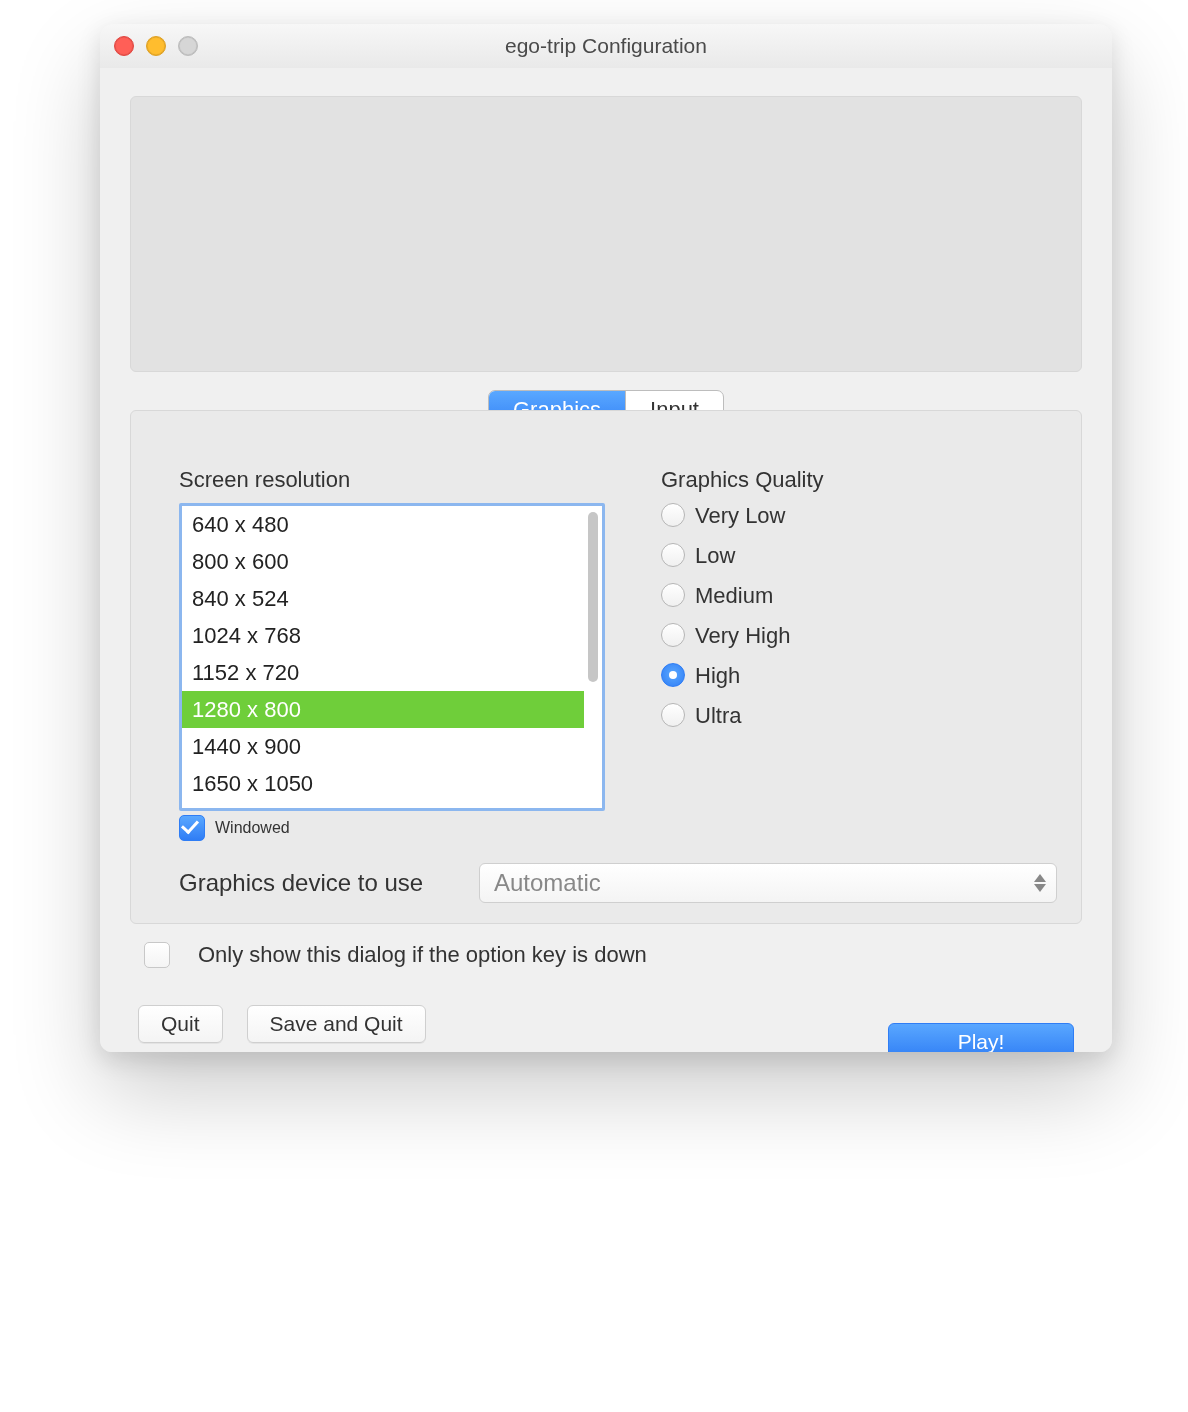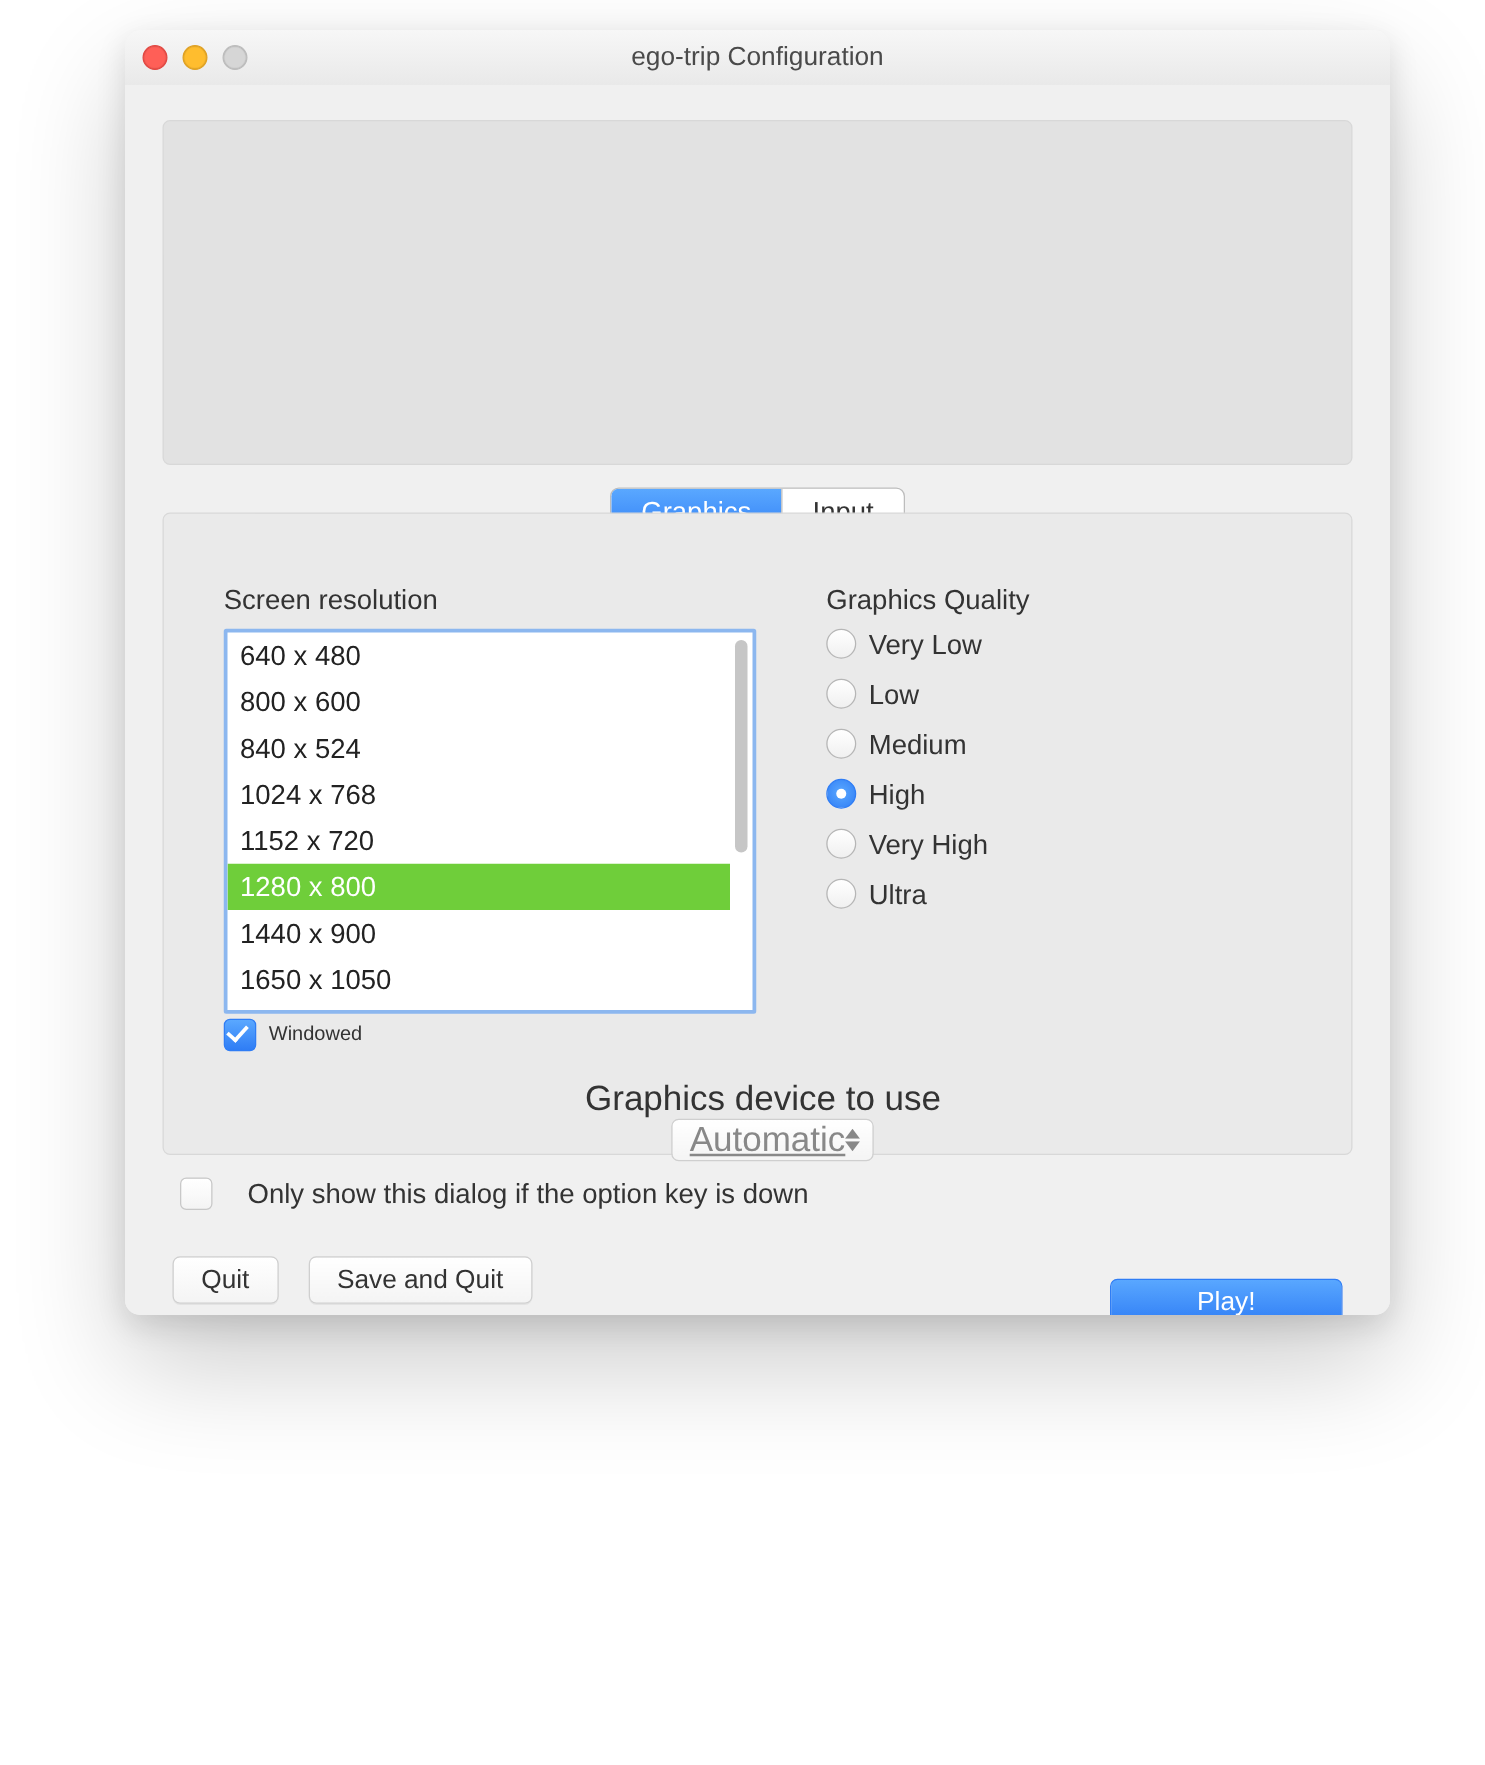--- a/index.html
+++ b/index.html
@@ -199,34 +199,32 @@
     width: 7px; height: 13px;
     border: solid #ffffff;
     border-width: 0 3px 3px 0;
     transform: rotate(42deg);
   }
   
   .device-row {
     position: absolute;
     left: 0; top: 396px; right: 0;
     display: flex; align-items: center;
-    font-size: 28px;
-    flex-direction: column;
+    font-size: 24px;
   }
   .device-label { width: 300px; color:#333; }
   .select {
     flex: 1;
     height: 38px;
     border: 1px solid #cfcfcf;
     border-radius: 6px;
     background: linear-gradient(#ffffff,#f4f4f4);
     display: flex; align-items: center; justify-content: space-between;
     padding: 0 10px 0 14px;
     color: #888;
-    text-decoration: underline;
   }
   .stepper {
     display: flex; flex-direction: column; gap: 2px;
   }
   .stepper svg { display:block; }
   
   .optionkey-row {
     position: absolute;
     left: 44px; top: 874px;
     display: flex; gap: 28px;
@@ -318,26 +316,26 @@
               </div>
               <div class="radio-row">
                 <div class="radio"></div>
                 <span>Low</span>
               </div>
               <div class="radio-row">
                 <div class="radio"></div>
                 <span>Medium</span>
               </div>
               <div class="radio-row">
+                <div class="radio"></div>
+                <span>Very High</span>
+              </div>
+              <div class="radio-row">
                 <div class="radio checked"></div>
                 <span>High</span>
-              </div>
-              <div class="radio-row">
-                <div class="radio"></div>
-                <span>Very High</span>
               </div>
               <div class="radio-row">
                 <div class="radio"></div>
                 <span>Ultra</span>
               </div>
             </div>
         </div>
 
         <div class="windowed-row">
           <div class="checkbox checked"></div>

